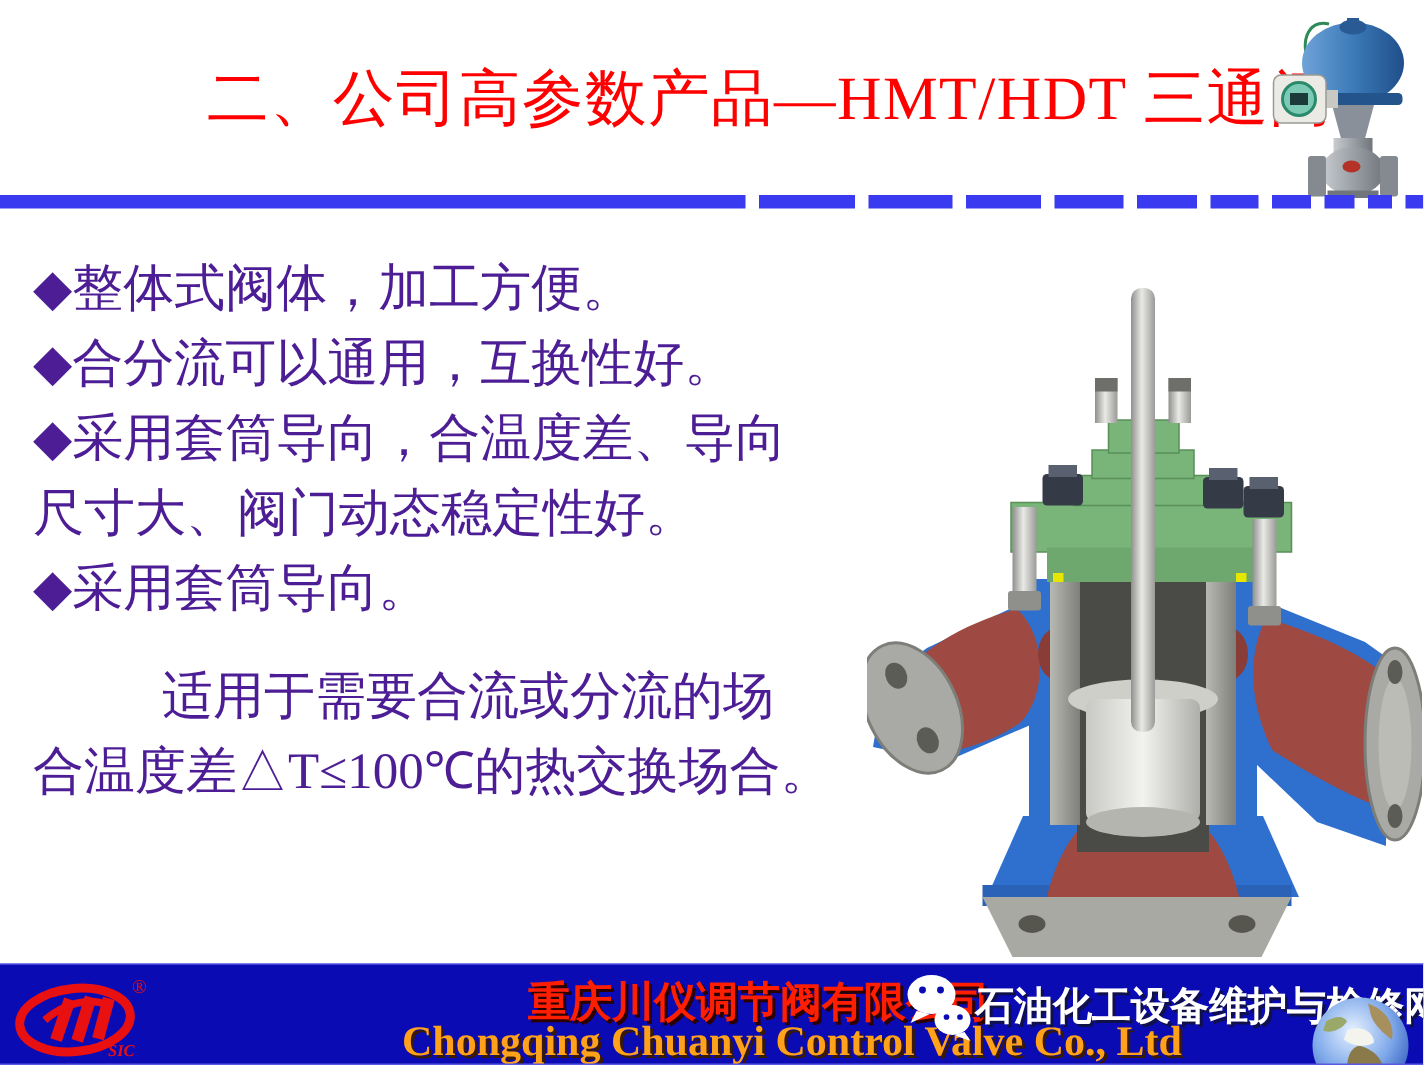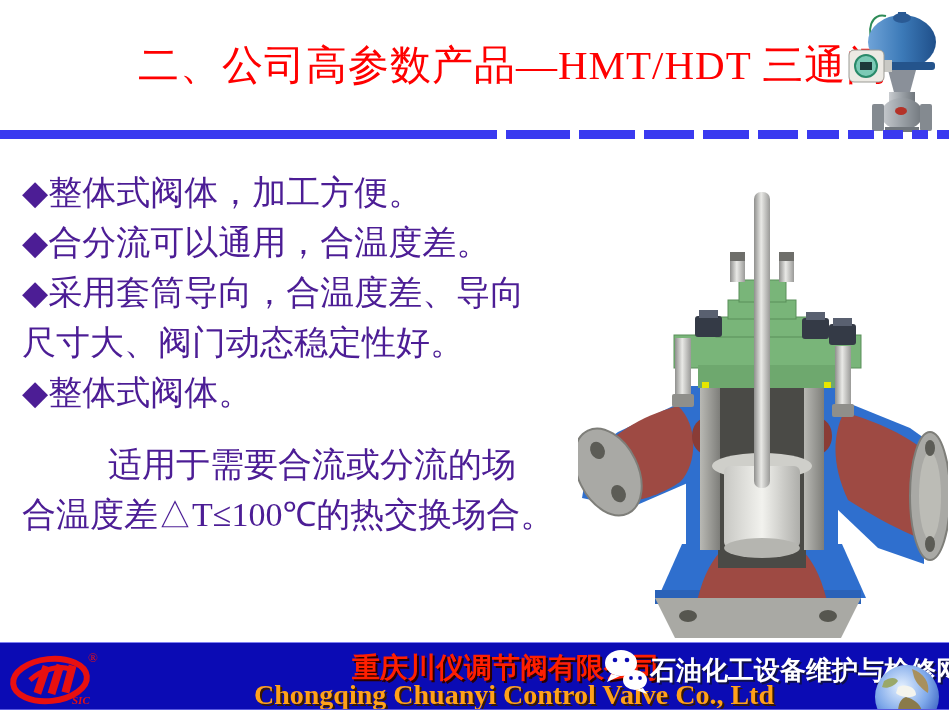--- a/index.html
+++ b/index.html
@@ -28,21 +28,21 @@
     background:#0b0bb4;border-top:1px solid #7f7ff2;
   }
   .footer::after{content:"";position:absolute;left:0;bottom:0;width:100%;height:2px;background:#5a5ae0;}
   .logo{position:absolute;left:8px;top:5px;width:100px;height:58px;}
   .company-cn{
     position:absolute;left:352px;top:6px;font-size:28px;font-weight:bold;
     color:#ff1f00;white-space:nowrap;text-shadow:2px 2px 0 #2a0000;
     font-family:"Liberation Sans","DejaVu Sans",sans-serif;
   }
   .company-en{
-    position:absolute;left:254px;top:36px;font-size:28px;font-weight:bold;
+    position:absolute;left:268px;top:36px;font-size:28px;font-weight:bold;
     color:#ffa11a;white-space:nowrap;text-shadow:2px 2px 0 #3a1a00;
     font-family:"Liberation Serif","DejaVu Serif",serif;
   }
   .wechat{position:absolute;left:603px;top:4px;width:46px;height:48px;}
   .site-name{
     position:absolute;left:650px;top:10px;font-size:26px;font-weight:bold;
     color:#ffffff;white-space:nowrap;text-shadow:2px 2px 0 #10104a;
     font-family:"Liberation Sans","DejaVu Sans",sans-serif;
   }
   .globe{position:absolute;left:872px;top:20px;width:70px;height:48px;overflow:hidden;}
@@ -95,24 +95,24 @@
     <div class="seg" style="width:32px"></div>
     <div class="seg" style="width:26px"></div>
     <div class="seg" style="width:20px"></div>
     <div class="seg" style="width:16px"></div>
     <div class="seg" style="width:12px"></div>
 
   </div>
 
   <div class="content">
     <div class="line">◆整体式阀体，加工方便。</div>
-    <div class="line">◆合分流可以通用，合温度差。</div>
+    <div class="line">◆合分流可以通用，互换性好。</div>
     <div class="line">◆采用套筒导向，合温度差、导向</div>
     <div class="line">尺寸大、阀门动态稳定性好。</div>
-    <div class="line">◆整体式阀体。</div>
+    <div class="line">◆采用套筒导向。</div>
     <div class="application">
       <div class="line indent">适用于需要合流或分流的场</div>
       <div class="line">合温度差△T≤100℃的热交换场合。</div>
     </div>
   </div>
 
   <svg class="main-figure" viewBox="0 0 370 476">
     <defs>
       <linearGradient id="silver" x1="0" y1="0" x2="1" y2="0">
         <stop offset="0" stop-color="#8f8f8d"></stop>

